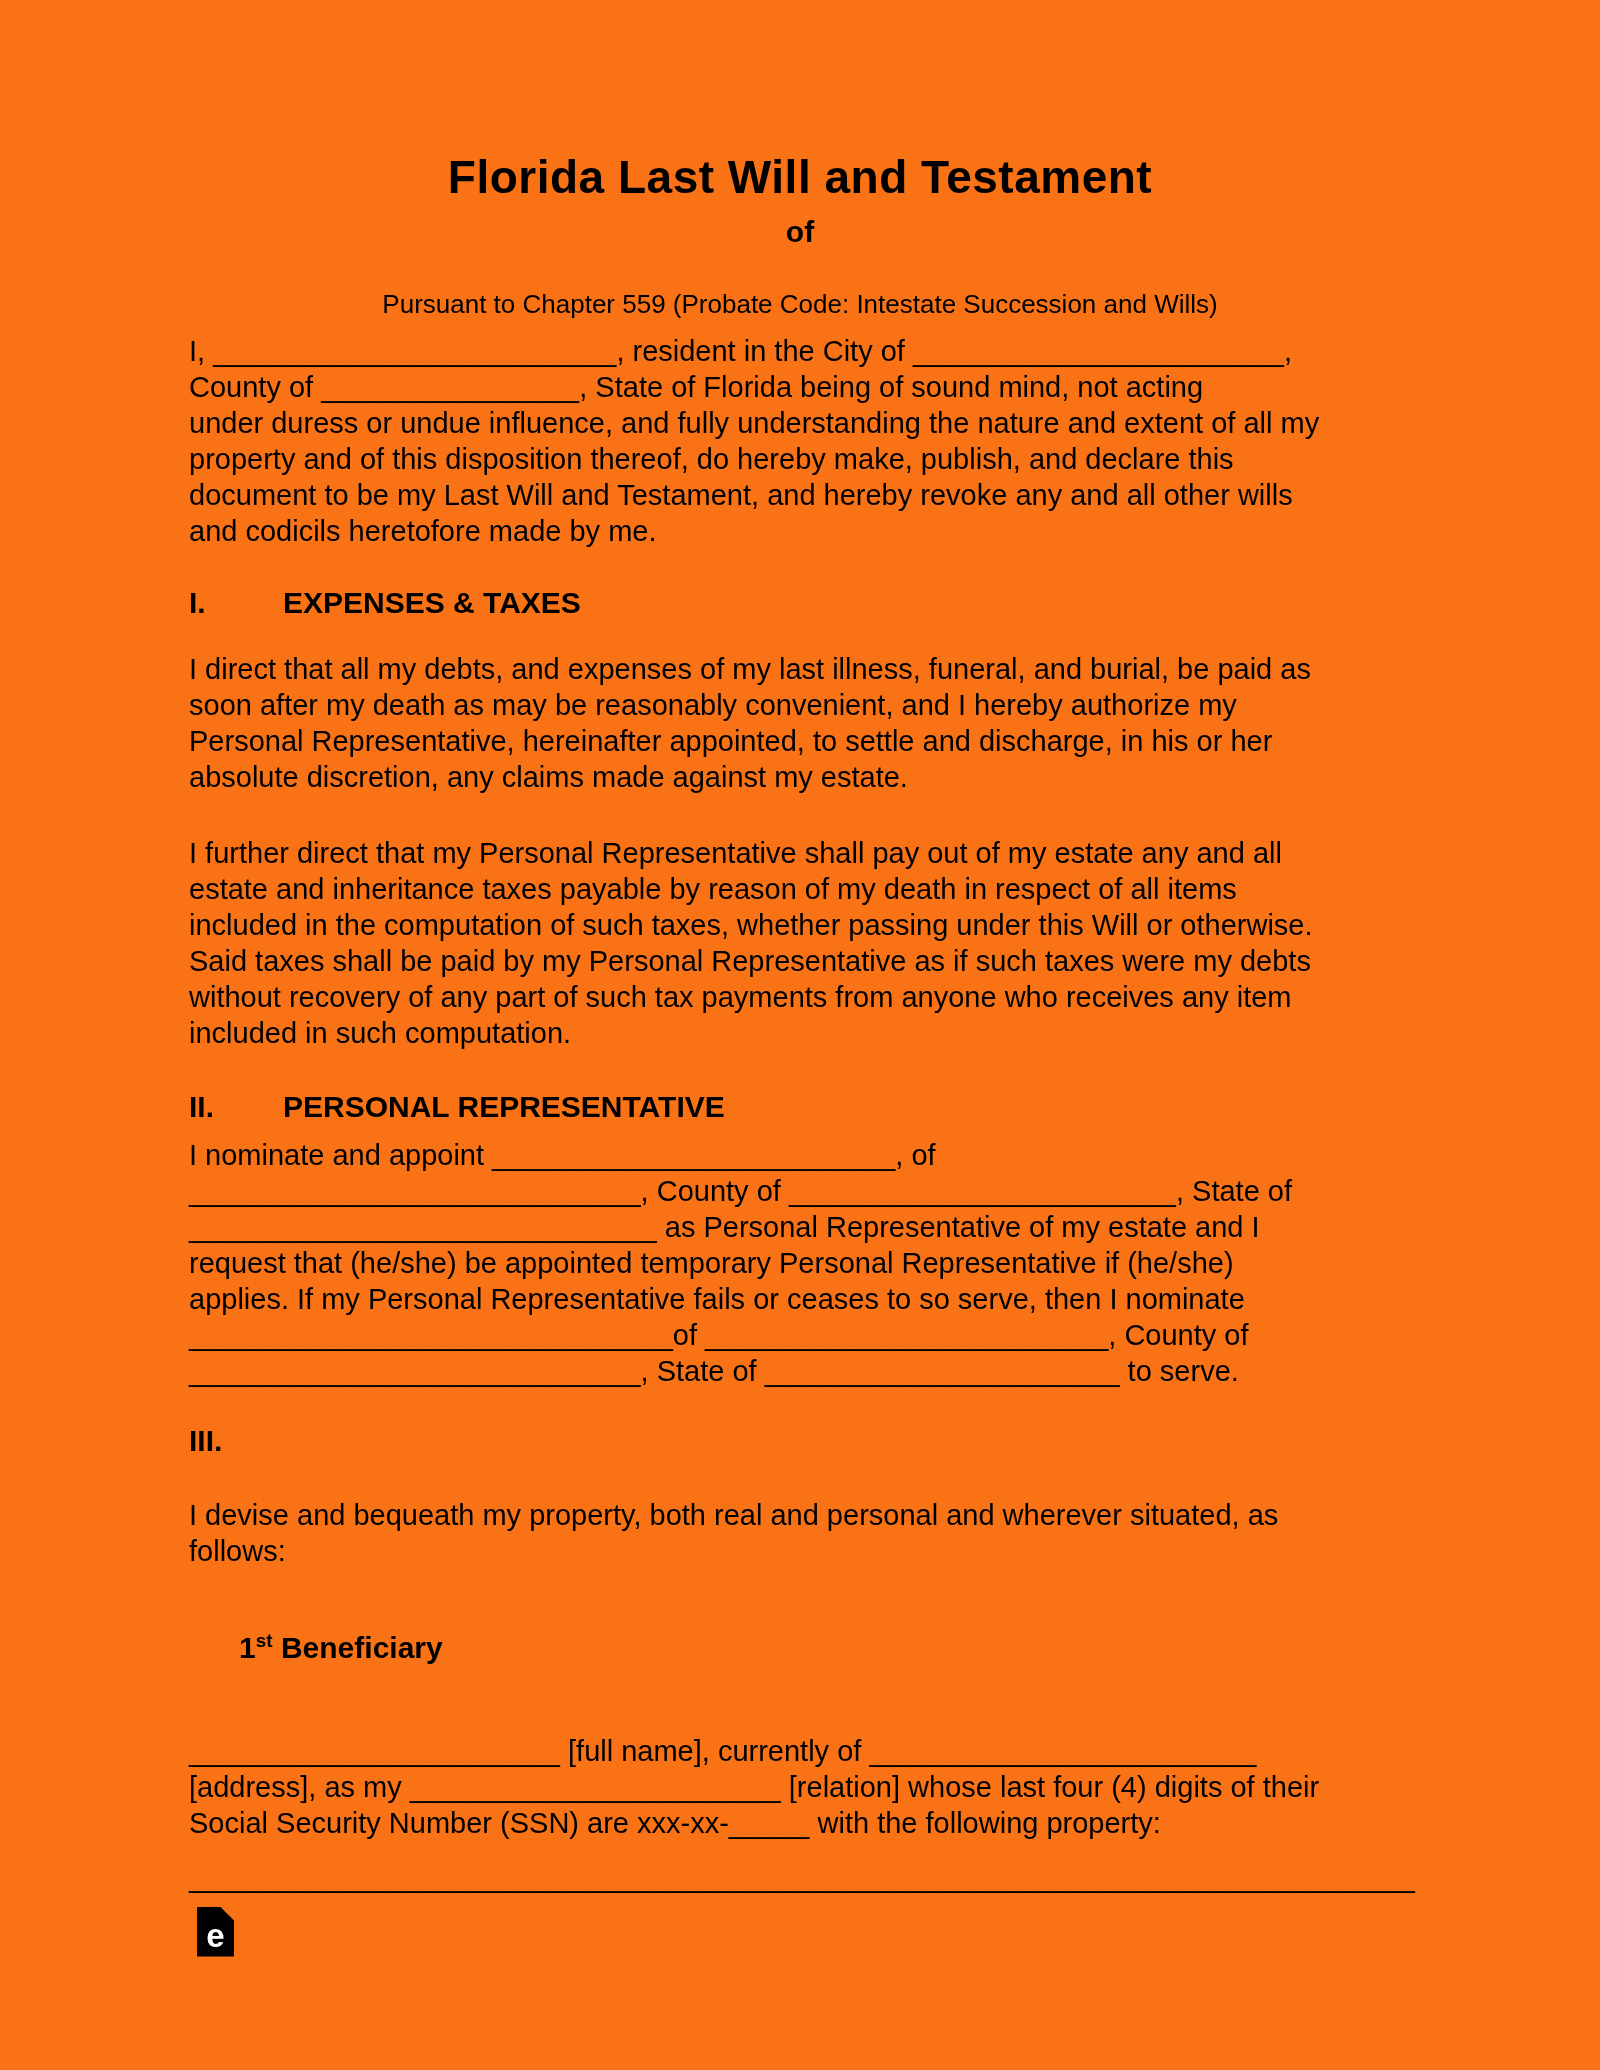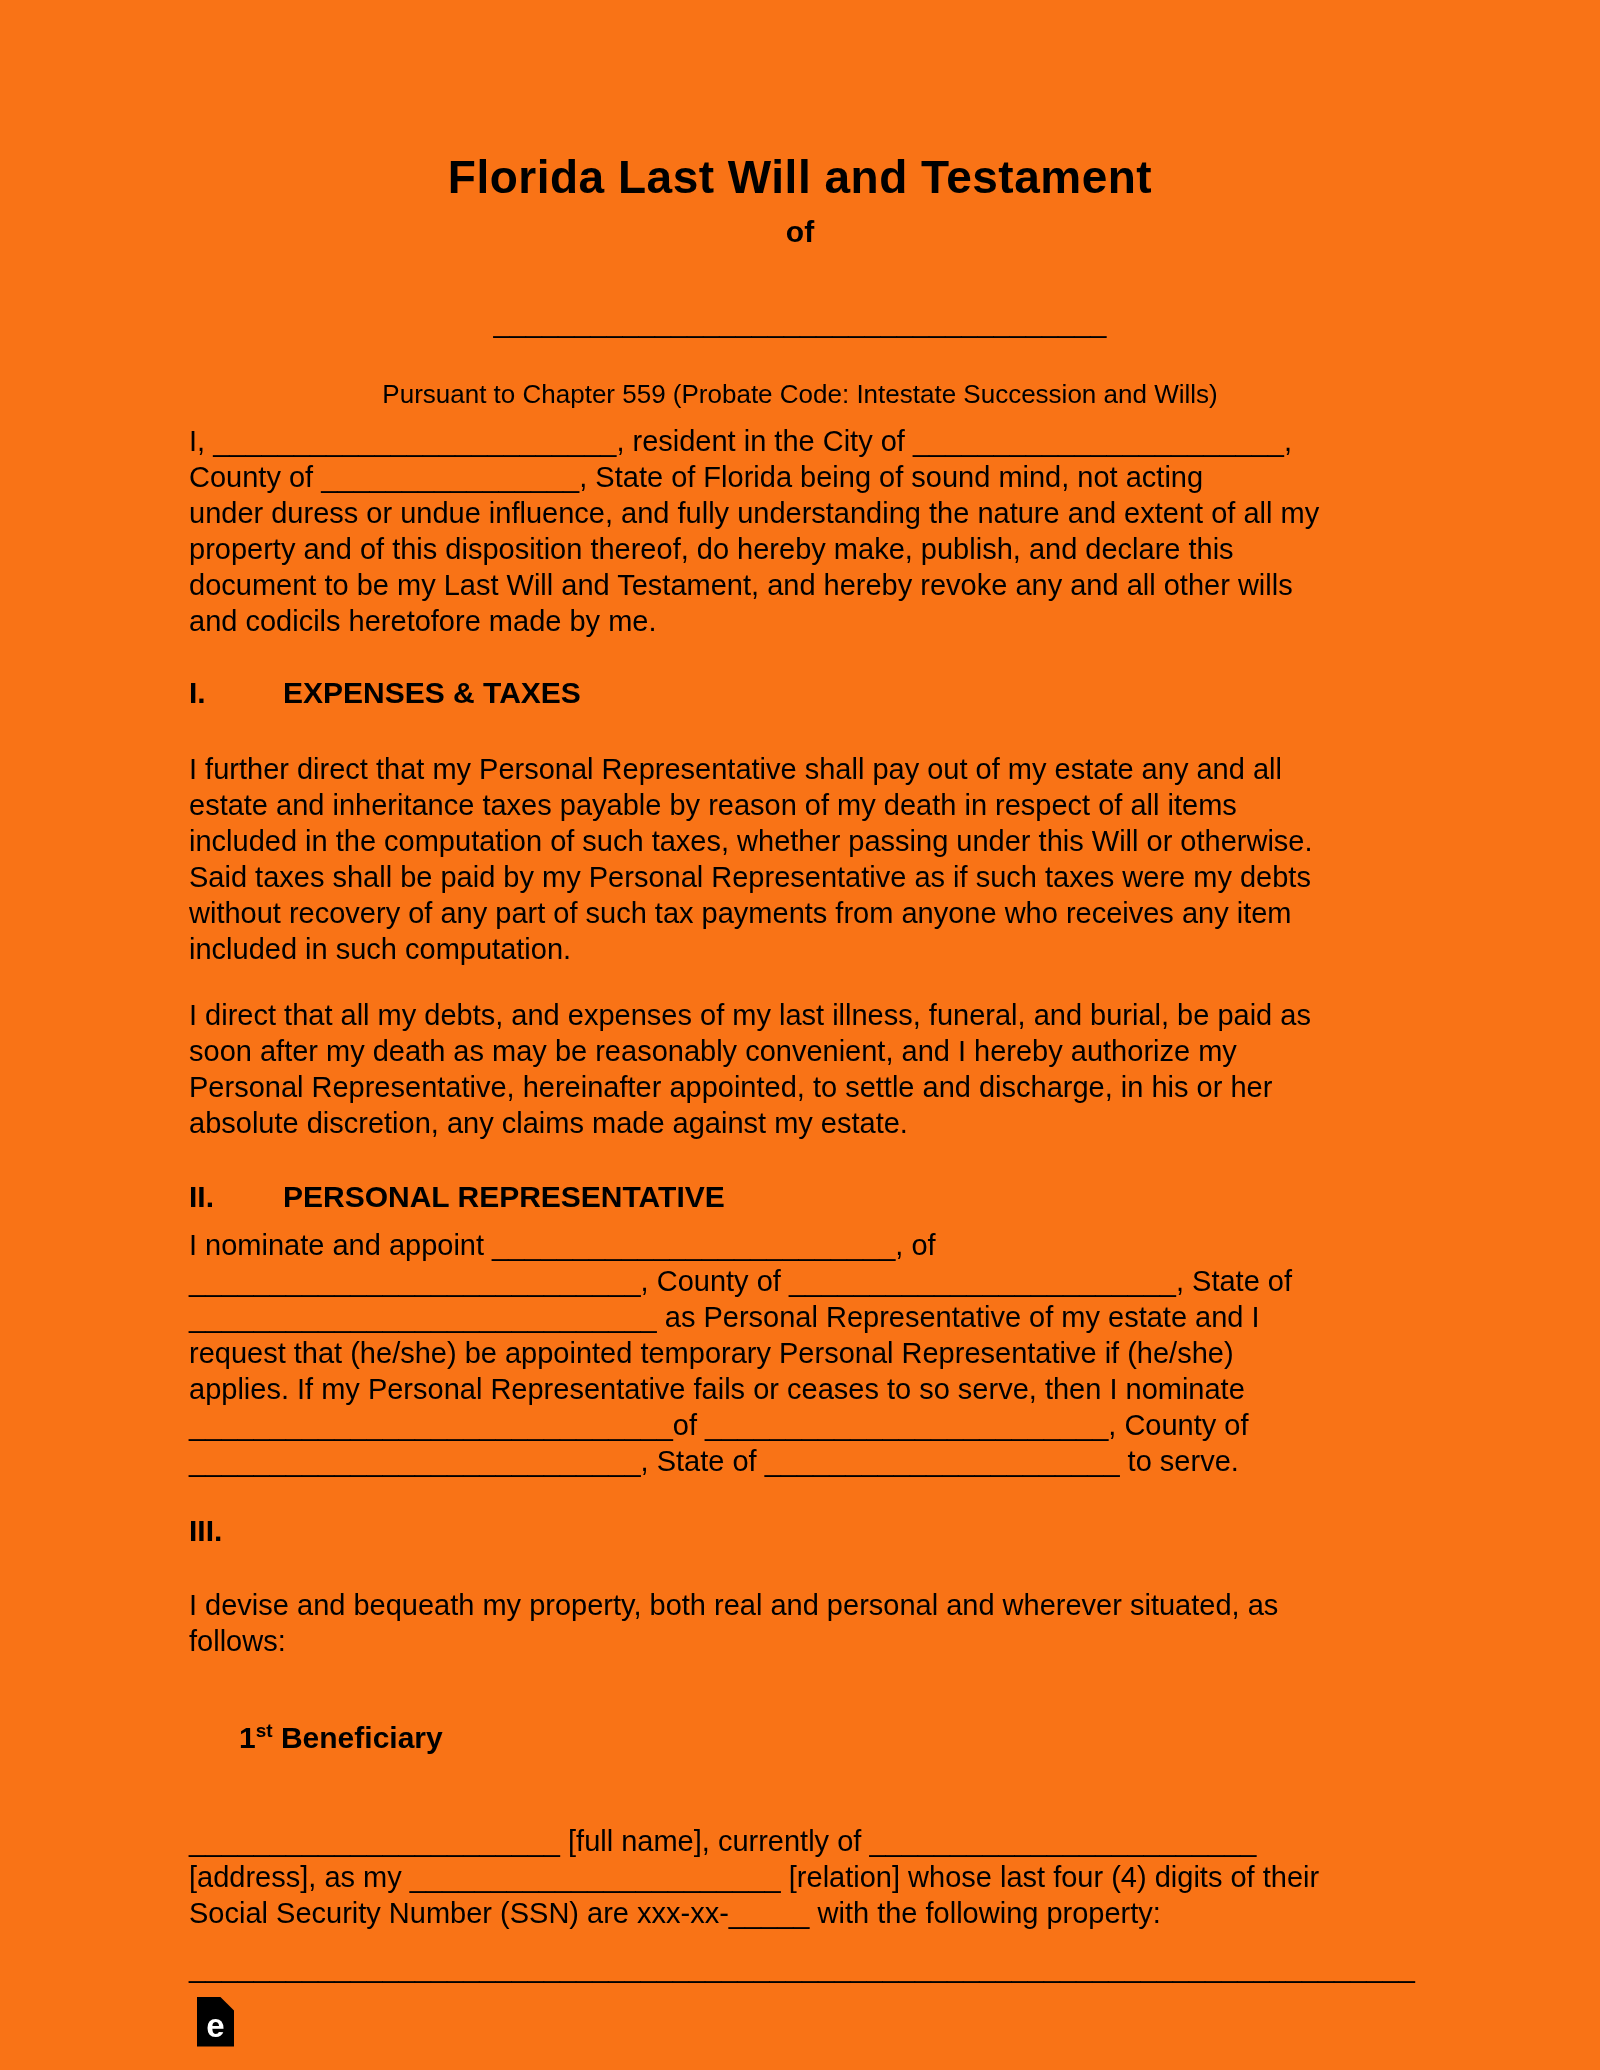--- a/index.html
+++ b/index.html
@@ -110,44 +110,43 @@
   }
 </style>
 </head>
 <body>
 
 <div class="page">
   <div class="content">
 
     <div class="doc-title">Florida Last Will and Testament</div>
     <div class="doc-subtitle">of</div>
-    <div class="name-blank">______________________________________</div>
     <div class="statute">Pursuant to Chapter 559 (Probate Code: Intestate Succession and Wills)</div>
 
     <div class="para opening-para">I, _________________________, resident in the City of _______________________,
 County of ________________, State of Florida being of sound mind, not acting
 under duress or undue influence, and fully understanding the nature and extent of all my
 property and of this disposition thereof, do hereby make, publish, and declare this
 document to be my Last Will and Testament, and hereby revoke any and all other wills
 and codicils heretofore made by me.</div>
 
     <div class="sec-heading h1-sec">
       <span class="sec-num">I.</span>
       <span>EXPENSES &amp; TAXES</span>
     </div>
+    <div class="para p-1a">I direct that all my debts, and expenses of my last illness, funeral, and burial, be paid as
+soon after my death as may be reasonably convenient, and I hereby authorize my
+Personal Representative, hereinafter appointed, to settle and discharge, in his or her
+absolute discretion, any claims made against my estate.</div>
     <div class="para p-1b">I further direct that my Personal Representative shall pay out of my estate any and all
 estate and inheritance taxes payable by reason of my death in respect of all items
 included in the computation of such taxes, whether passing under this Will or otherwise.
 Said taxes shall be paid by my Personal Representative as if such taxes were my debts
 without recovery of any part of such tax payments from anyone who receives any item
 included in such computation.</div>
-    <div class="para p-1a">I direct that all my debts, and expenses of my last illness, funeral, and burial, be paid as
-soon after my death as may be reasonably convenient, and I hereby authorize my
-Personal Representative, hereinafter appointed, to settle and discharge, in his or her
-absolute discretion, any claims made against my estate.</div>
 
     <div class="sec-heading h2-sec">
       <span class="sec-num">II.</span>
       <span>PERSONAL REPRESENTATIVE</span>
     </div>
     <div class="para p-2a">I nominate and appoint _________________________, of
 ____________________________, County of ________________________, State of
 _____________________________ as Personal Representative of my estate and I
 request that (he/she) be appointed temporary Personal Representative if (he/she)
 applies. If my Personal Representative fails or ceases to so serve, then I nominate

